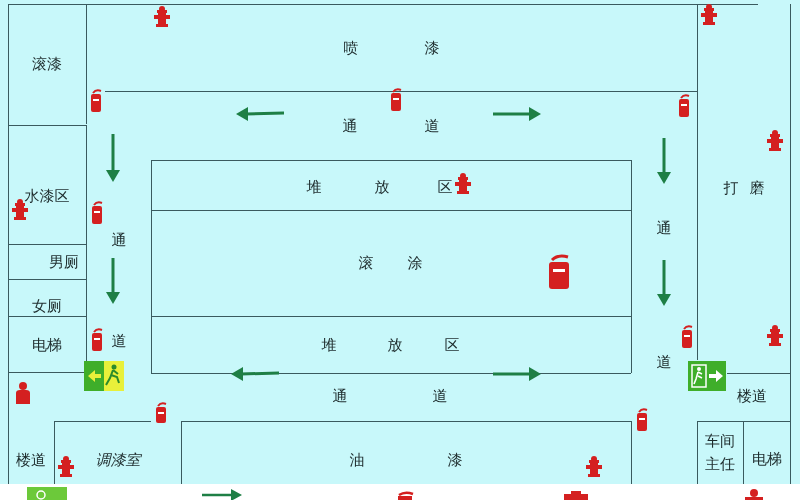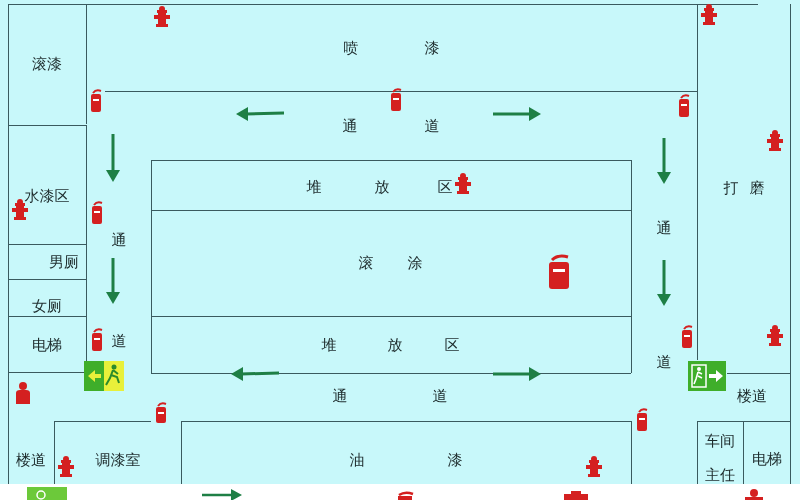--- a/index.html
+++ b/index.html
@@ -66,30 +66,30 @@
   <span class="lbl" style="left:382px;top:187px;">放</span>
   <span class="lbl" style="left:445px;top:187px;">区</span>
   <span class="lbl" style="left:366px;top:263px;">滚</span>
   <span class="lbl" style="left:415px;top:263px;">涂</span>
   <span class="lbl" style="left:329px;top:345px;">堆</span>
   <span class="lbl" style="left:395px;top:345px;">放</span>
   <span class="lbl" style="left:452px;top:345px;">区</span>
   <span class="lbl" style="left:340px;top:396px;">通</span>
   <span class="lbl" style="left:440px;top:396px;">道</span>
   <span class="lbl" style="left:31px;top:460px;">楼道</span>
-  <span class="lbl" style="left:118px;top:460px;">调漆室</span>
+  <span class="lbl" style="left:118px;top:460px;font-style:italic;">调漆室</span>
   <span class="lbl" style="left:357px;top:460px;">油</span>
   <span class="lbl" style="left:455px;top:460px;">漆</span>
   <span class="lbl" style="left:664px;top:228px;">通</span>
   <span class="lbl" style="left:664px;top:362px;">道</span>
   <span class="lbl" style="left:731px;top:188px;">打</span>
   <span class="lbl" style="left:757px;top:188px;">磨</span>
   <span class="lbl" style="left:752px;top:396px;">楼道</span>
   <span class="lbl" style="left:720px;top:441px;">车间</span>
-  <span class="lbl" style="left:720px;top:476px;font-family:Liberation Mono, monospace;">主任</span>
+  <span class="lbl" style="left:720px;top:464px;">主任</span>
   <span class="lbl" style="left:767px;top:459px;">电梯</span>
 
   <svg class="arrow" style="left:236px;top:107px;" width="50" height="14">
       <line x1="10" y1="7" x2="48" y2="6" stroke="#1e7f45" stroke-width="3"></line>
       <polygon points="0,7 12,0 12,14" fill="#1e7f45"></polygon>
     </svg>
   <svg class="arrow" style="left:493px;top:107px;" width="50" height="14">
       <line x1="0" y1="7" x2="38" y2="7" stroke="#1e7f45" stroke-width="3"></line>
       <polygon points="48,7 36,0 36,14" fill="#1e7f45"></polygon>
     </svg>

